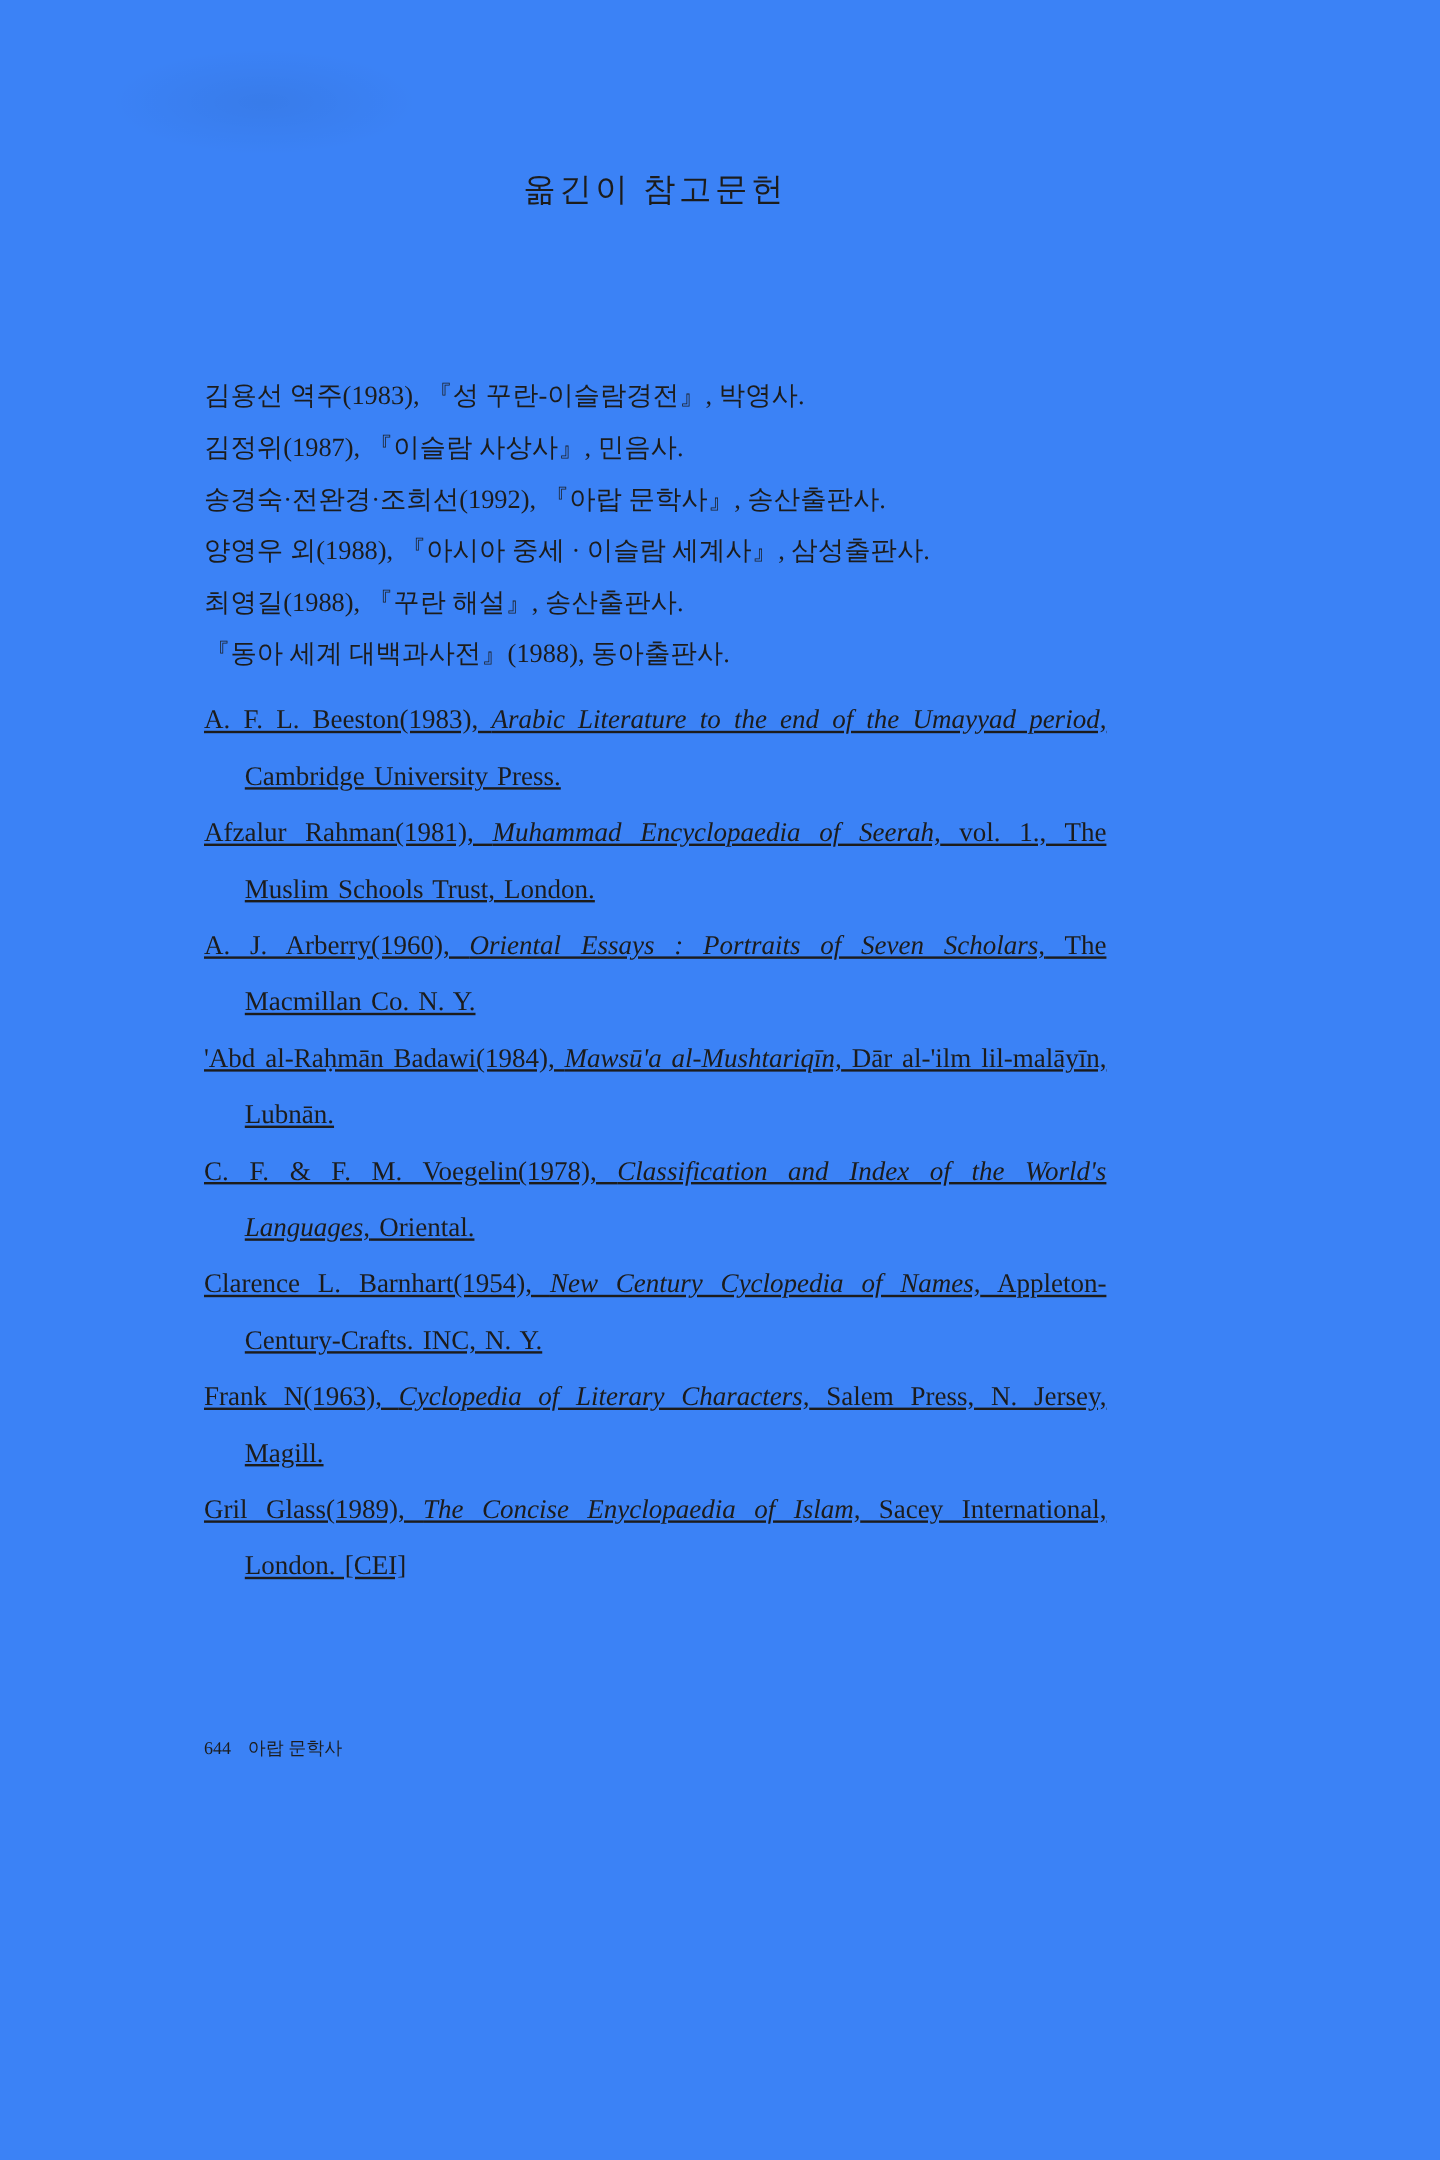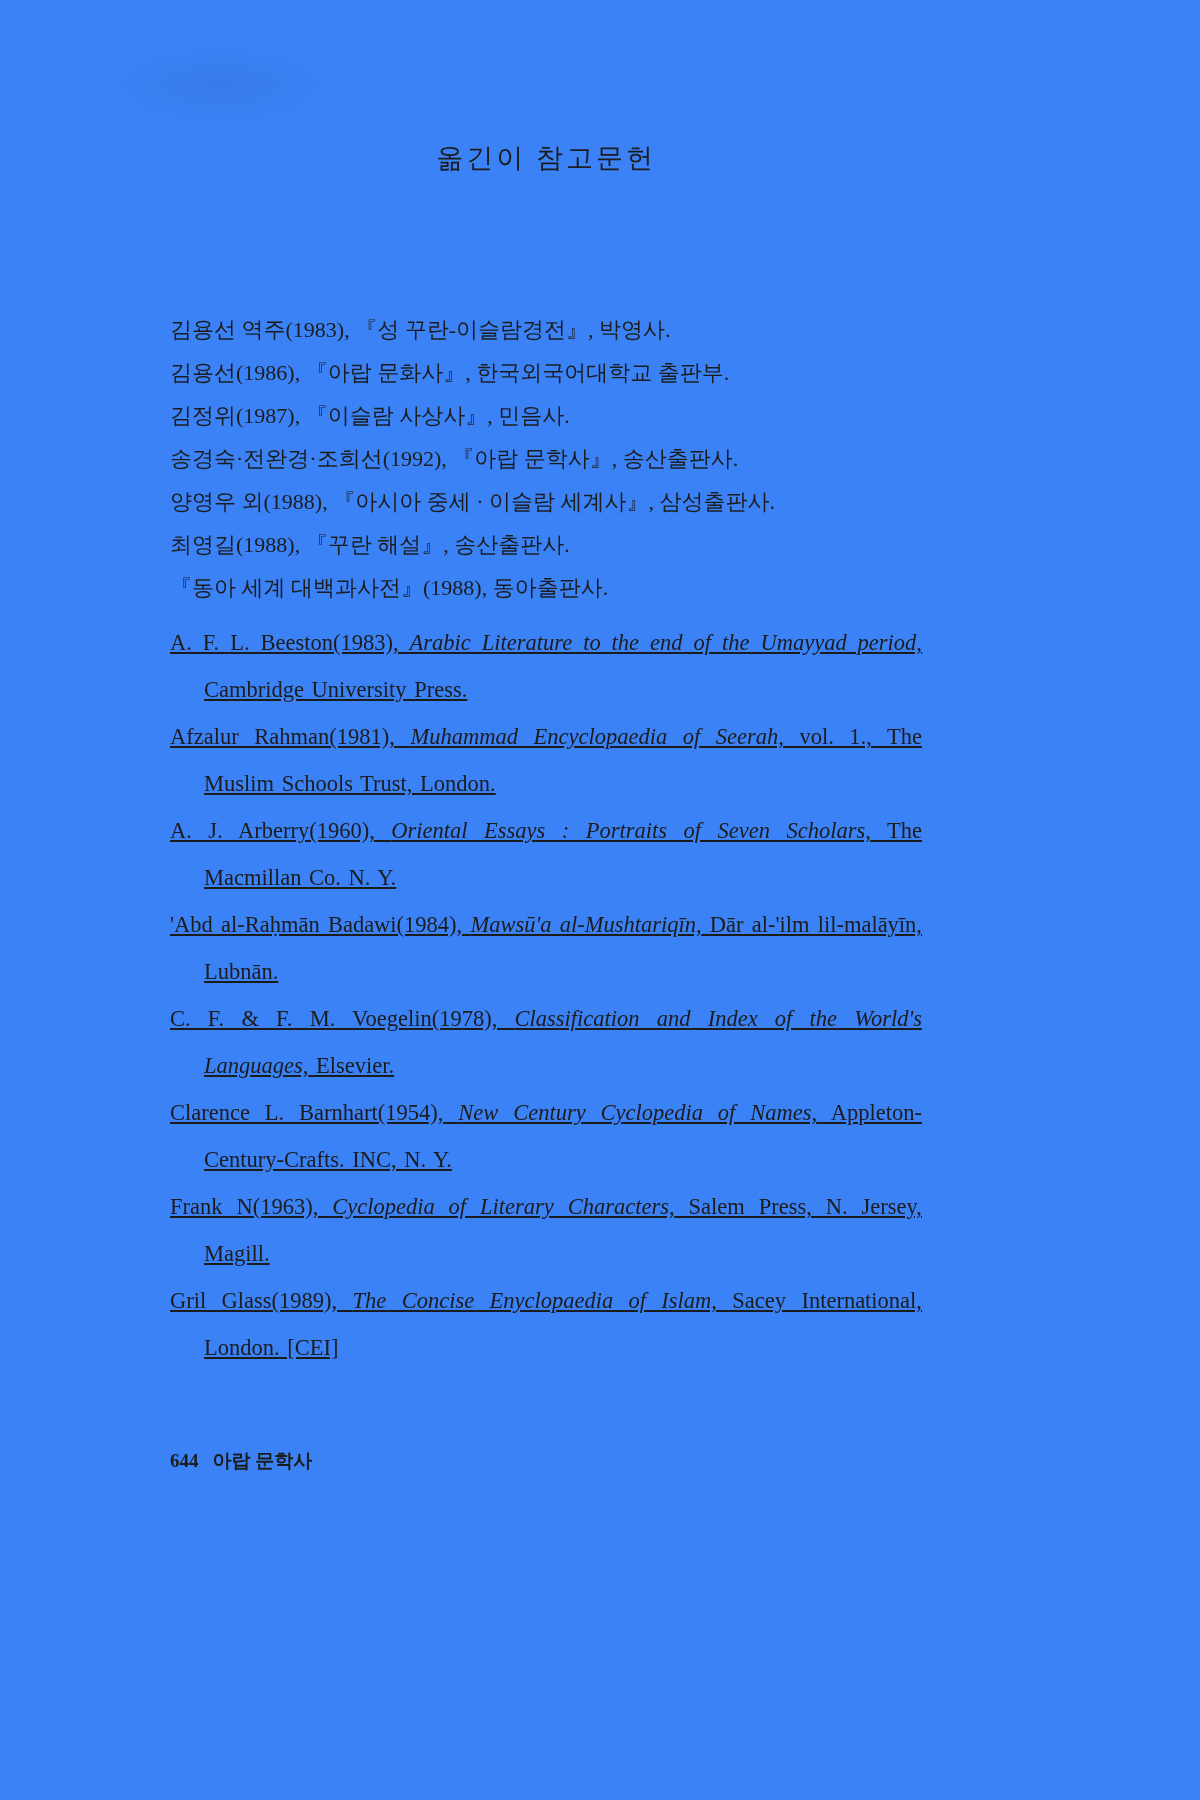--- a/index.html
+++ b/index.html
@@ -52,51 +52,50 @@
     padding-left: 34px;
     text-indent: -34px;
     word-spacing: 2px;
     text-decoration: underline;
   }
   .wref i { font-style: italic; }
   .page-footer {
     position: absolute;
     left: 170px;
     top: 1448px;
-    font-size: 19px;
-    font-weight: bold;
+    font-size: 15px;
+    font-weight: normal;
   }
   .page-footer .book-title { margin-left: 14px; }
 </style>
 </head>
 <body>
 
 <div class="page">
   <div class="scan-shadow"></div>
 
   <h1 class="title">옮긴이 참고문헌</h1>
 
   <div class="content">
 
     <div class="korean-refs">
       <p class="kref">김용선 역주(1983), 『성 꾸란-이슬람경전』, 박영사.</p>
-      <p class="kref">김용선(1986), 『아랍 문화사』, 한국외국어대학교 출판부.</p>
       <p class="kref">김정위(1987), 『이슬람 사상사』, 민음사.</p>
       <p class="kref">송경숙·전완경·조희선(1992), 『아랍 문학사』, 송산출판사.</p>
       <p class="kref">양영우 외(1988), 『아시아 중세 · 이슬람 세계사』, 삼성출판사.</p>
       <p class="kref">최영길(1988), 『꾸란 해설』, 송산출판사.</p>
       <p class="kref">『동아 세계 대백과사전』(1988), 동아출판사.</p>
     </div>
 
     <div class="western-refs">
       <p class="wref"><span>A. F. L. Beeston(1983), </span><i>Arabic Literature to the end of the Umayyad period,</i><span> Cambridge University Press.</span></p>
       <p class="wref"><span>Afzalur Rahman(1981), </span><i>Muhammad Encyclopaedia of Seerah,</i><span> vol. 1., The Muslim Schools Trust, London.</span></p>
       <p class="wref"><span>A. J. Arberry(1960), </span><i>Oriental Essays : Portraits of Seven Scholars,</i><span> The Macmillan Co. N. Y.</span></p>
       <p class="wref"><span>'Abd al-Raḥmān Badawi(1984), </span><i>Mawsū'a al-Mushtariqīn,</i><span> Dār al-'ilm lil-malāyīn, Lubnān.</span></p>
-      <p class="wref"><span>C. F. &amp; F. M. Voegelin(1978), </span><i>Classification and Index of the World's Languages,</i><span> Elsevier.</span></p>
+      <p class="wref"><span>C. F. &amp; F. M. Voegelin(1978), </span><i>Classification and Index of the World's Languages,</i><span> Oriental.</span></p>
       <p class="wref"><span>Clarence L. Barnhart(1954), </span><i>New Century Cyclopedia of Names,</i><span> Appleton-Century-Crafts. INC, N. Y.</span></p>
       <p class="wref"><span>Frank N(1963), </span><i>Cyclopedia of Literary Characters,</i><span> Salem Press, N. Jersey, Magill.</span></p>
       <p class="wref"><span>Gril Glass(1989), </span><i>The Concise Enyclopaedia of Islam,</i><span> Sacey International, London. [CEI]</span></p>
     </div>
 
   </div>
 
   <div class="page-footer">
     <span>644</span><span class="book-title">아랍 문학사</span>
   </div>

